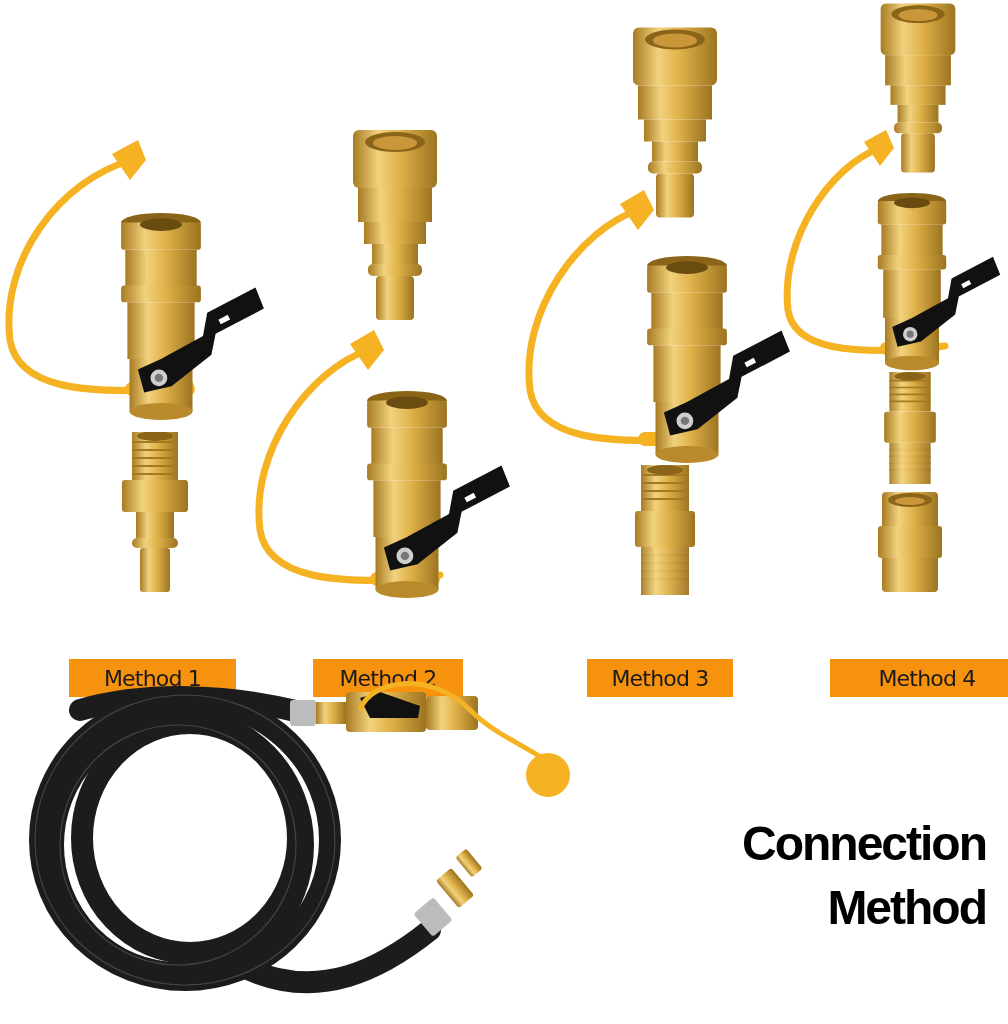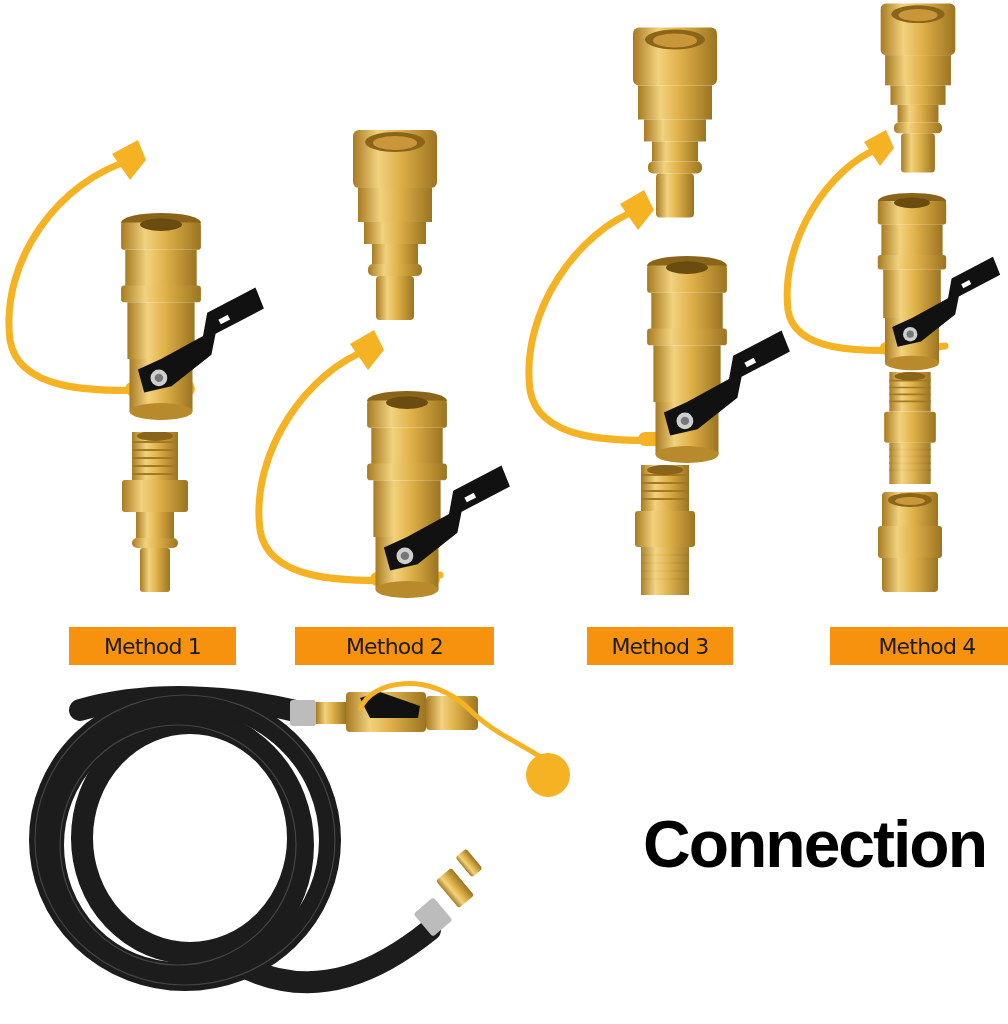--- a/index.html
+++ b/index.html
@@ -1,26 +1,26 @@
 <!DOCTYPE html>
 <html><head>
 <meta charset="utf-8">
 <style>
   html, body { margin:0; padding:0; background:#ffffff; }
   body { width:1008px; height:1024px; position:relative; overflow:hidden; font-family:"Liberation Sans", sans-serif; }
   .abs { position:absolute; }
   .label-box {
     position:absolute; height:38px; background:#f7920e; color:#1a1a1a;
     display:flex; align-items:center; justify-content:center;
-    font-family:"DejaVu Sans", sans-serif; font-size:22px; letter-spacing:-0.8px;
+    font-family:"DejaVu Sans", sans-serif; font-size:22px; letter-spacing:-0.8px;margin-top:32px;
   }
   .title {
     position:absolute; right:22px; text-align:right; color:#000;
     font-family:"Liberation Sans", sans-serif; font-weight:bold;
-    font-size:66px; line-height:64px; letter-spacing:-2px;
+    font-size:48px; line-height:64px; letter-spacing:-2px;
   }
   svg { display:block; }
 </style>
 </head>
 <body>
 
 <svg width="0" height="0" style="position:absolute">
   <defs>
     <linearGradient id="brassG" x1="0" x2="1" y1="0" y2="0">
       <stop offset="0" stop-color="#a77b22"></stop>
@@ -162,21 +162,21 @@
     </svg>
   <svg class="abs" style="left:100px;top:372px;" width="60" height="112">
       <use href="#nipple"></use>
     </svg>
   <svg class="abs" style="left:98px;top:492px;" width="64" height="100">
       <use href="#coupling"></use>
     </svg>
 </div>
 
 <div class="label-box" style="left:69px;top:627px;width:167px;">Method 1</div>
-<div class="label-box" style="left:295px;top:627px;width:199px;text-align:center;">Method 2</div>
+<div class="label-box" style="left:313px;top:627px;width:150px;text-align:center;">Method 2</div>
 <div class="label-box" style="left:587px;top:627px;width:146px;">Method 3</div>
 <div class="label-box" style="left:830px;top:627px;width:194px;">Method 4</div>
 
 <div class="abs" style="left:0;top:670px;width:600px;height:354px;">
   <svg width="600" height="354">
     <g fill="none" stroke="#1c1c1c" stroke-width="22" stroke-linecap="round">
       <ellipse cx="185" cy="170" rx="145" ry="140"></ellipse>
       <ellipse cx="178" cy="175" rx="125" ry="128"></ellipse>
       <ellipse cx="190" cy="168" rx="108" ry="115"></ellipse>
       <path d="M250 300 C320 330 380 300 430 260"></path>
@@ -196,13 +196,14 @@
     <circle cx="548" cy="105" r="22" fill="#f5b324"></circle>
 
     <rect x="420" y="232" width="26" height="30" rx="3" fill="#bcbcbc" transform="rotate(-40 433 247)"></rect>
     <rect x="445" y="200" width="20" height="36" rx="3" fill="url(#brassG)" transform="rotate(-40 455 218)"></rect>
     <rect x="462" y="180" width="14" height="26" rx="3" fill="url(#brassG)" transform="rotate(-40 469 193)"></rect>
   </svg>
 </div>
 
 <div class="title" style="top:812px;">
   <div>Connection</div>
+  <div>Method</div>
 </div>
 
 </body></html>

